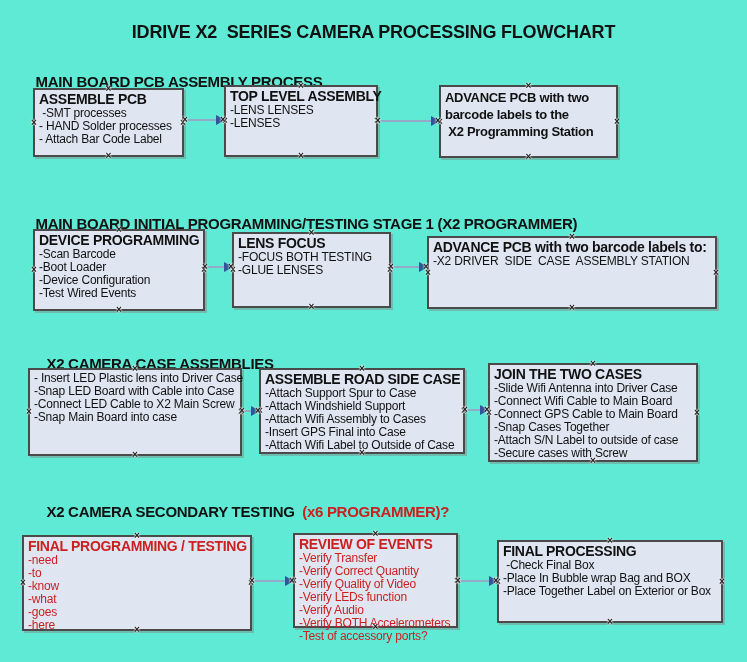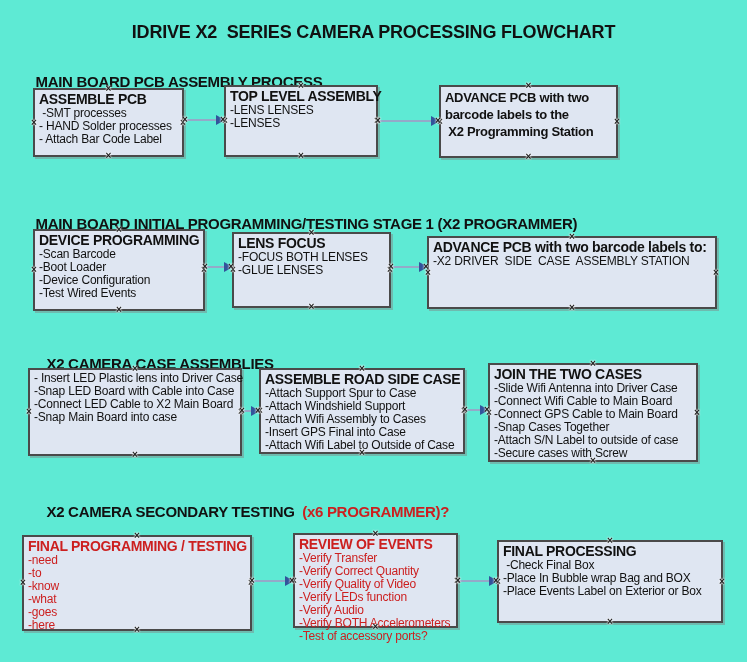--- a/index.html
+++ b/index.html
@@ -106,21 +106,21 @@
         <div class="box-item">-Test Wired Events</div>
       </div>
   <span class="handle h-top">×</span>
       <span class="handle h-bottom">×</span>
       <span class="handle h-left">×</span>
       <span class="handle h-right">×</span>
     </div>
   <div class="fc-box" style="left:232px;top:232px;width:159px;height:76px;">
     <div class="box-title">LENS FOCUS</div>
     <div class="box-items">
-        <div class="box-item">-FOCUS BOTH LENSES</div>
+        <div class="box-item">-FOCUS BOTH TESTING</div>
         <div class="box-item">-GLUE LENSES</div>
       </div>
   <span class="handle h-top">×</span>
       <span class="handle h-bottom">×</span>
       <span class="handle h-left">×</span>
       <span class="handle h-right">×</span>
     </div>
   <div class="fc-box" style="left:427px;top:236px;width:290px;height:73px;">
     <div class="box-title">ADVANCE PCB with two barcode labels to:</div>
     <div class="box-items">
@@ -146,21 +146,21 @@
     </div>
 
   <div class="sec-header" style="left:31px;top:338px;">
     <span>X2 CAMERA CASE ASSEMBLIES</span><span class="red-part"></span>
   </div>
 
   <div class="fc-box" style="left:28px;top:368px;width:214px;height:88px;">
     <div class="box-items">
         <div class="box-item">- Insert LED Plastic lens into Driver Case</div>
         <div class="box-item">-Snap LED Board with Cable into Case</div>
-        <div class="box-item">-Connect LED Cable to X2 Main Board</div>
+        <div class="box-item">-Connect LED Cable to X2 Main Screw</div>
         <div class="box-item">-Snap Main Board into case</div>
       </div>
   <span class="handle h-top">×</span>
       <span class="handle h-bottom">×</span>
       <span class="handle h-left">×</span>
       <span class="handle h-right">×</span>
     </div>
   <div class="fc-box" style="left:259px;top:368px;width:206px;height:86px;">
     <div class="box-title">ASSEMBLE ROAD SIDE CASE</div>
     <div class="box-items">
@@ -237,21 +237,21 @@
   <span class="handle h-top">×</span>
       <span class="handle h-bottom">×</span>
       <span class="handle h-left">×</span>
       <span class="handle h-right">×</span>
     </div>
   <div class="fc-box" style="left:497px;top:540px;width:226px;height:83px;">
     <div class="box-title">FINAL PROCESSING</div>
     <div class="box-items">
         <div class="box-item"> -Check Final Box</div>
         <div class="box-item">-Place In Bubble wrap Bag and BOX</div>
-        <div class="box-item">-Place Events Label on Exterior or Box</div>
+        <div class="box-item">-Place Together Label on Exterior or Box</div>
       </div>
   <span class="handle h-top">×</span>
       <span class="handle h-bottom">×</span>
       <span class="handle h-left">×</span>
       <span class="handle h-right">×</span>
     </div>
 
   <div class="arrow" style="left:252px;top:575px;width:41px;">
       <span class="a-line"></span>
       <span class="a-head"></span>

